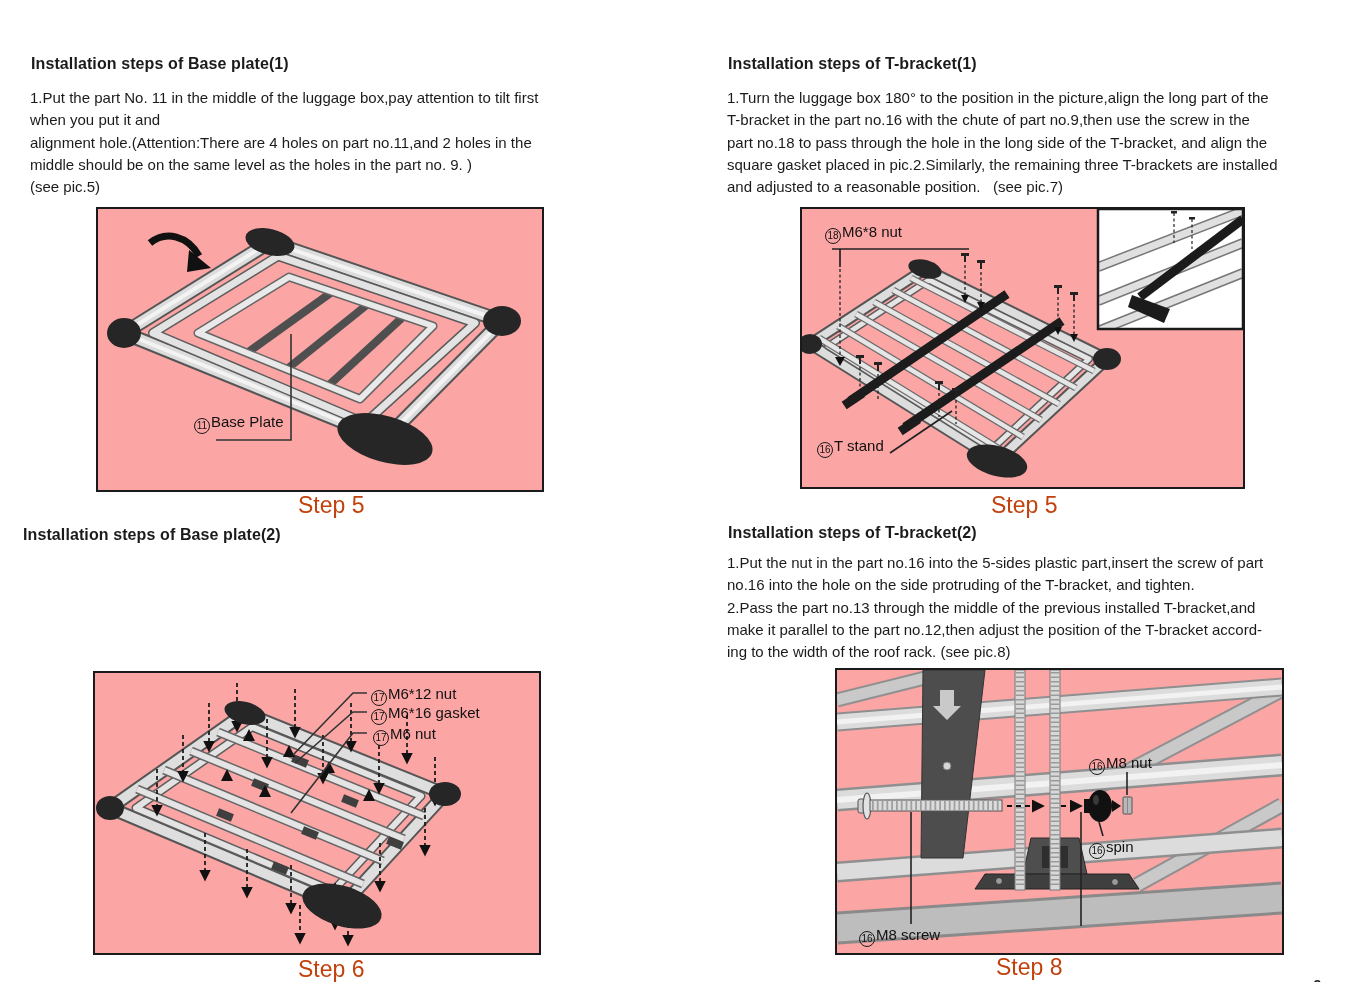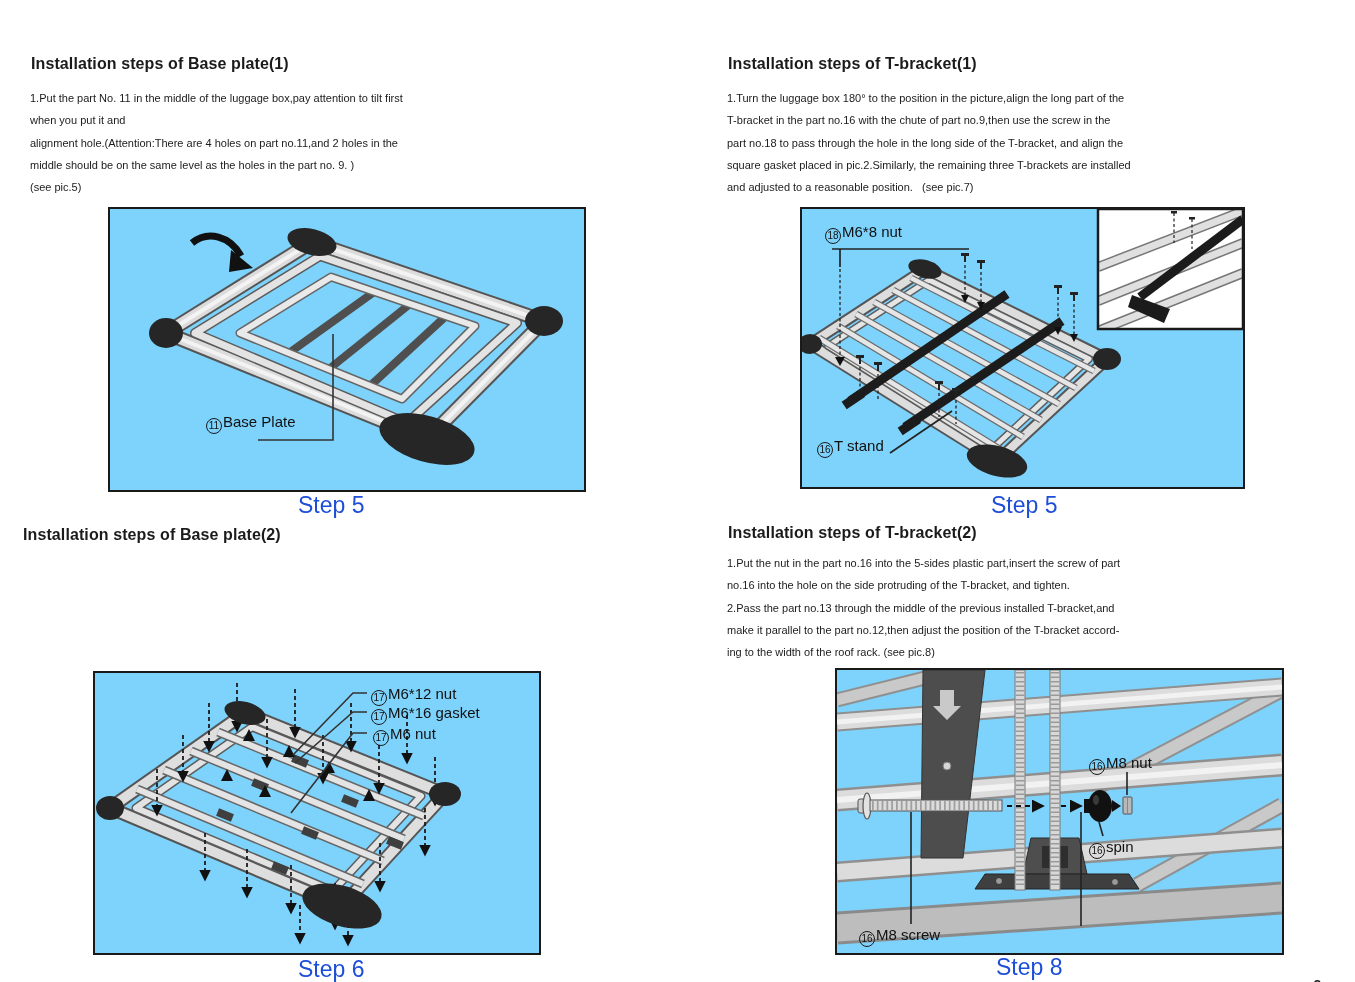--- a/index.html
+++ b/index.html
@@ -1,40 +1,40 @@
 <!DOCTYPE html>
 <html><head>
 <meta charset="utf-8">
 <style>
   html,body{margin:0;padding:0;background:#ffffff;}
   .page{position:relative;width:1355px;height:982px;background:#ffffff;
         font-family:"Liberation Sans",sans-serif;color:#1b1b1b;overflow:hidden;margin-top:40px;}
   .heading{position:absolute;font-size:16px;font-weight:700;letter-spacing:0.1px;white-space:pre;}
-  .body-text{position:absolute;font-size:11px;line-height:22.3px;white-space:pre;}
-  .fig{position:absolute;border:2px solid #1a1a1a;background:#7dd3fc;}
+  .body-text{position:absolute;font-size:15px;line-height:22.3px;white-space:pre;}
+  .fig{position:absolute;border:2px solid #1a1a1a;background:#fca5a5;}
   .fig svg{display:block;}
-  .caption{position:absolute;font-size:23px;color:#1d4ed8;}
+  .caption{position:absolute;font-size:23px;color:#c2410c;}
   .fig-label{position:absolute;font-size:15px;white-space:nowrap;color:#111;}
   .circ{display:inline-block;width:14px;height:14px;border:1.3px solid #1b1b1b;border-radius:50%;
         font-size:10px;line-height:14px;text-align:center;vertical-align:-2px;margin-right:1px;}
   .pagenum{position:absolute;font-size:15px;font-weight:700;}
 </style>
 </head>
 <body>
 
 <div class="page">
 
   <div class="heading" style="left:31px;top:15px;">Installation steps of Base plate(1)</div>
   <div class="body-text" style="left:30px;top:47px;">1.Put the part No. 11 in the middle of the luggage box,pay attention to tilt first
 when you put it and
 alignment hole.(Attention:There are 4 holes on part no.11,and 2 holes in the
 middle should be on the same level as the holes in the part no. 9. )
 (see pic.5)</div>
 
-  <div class="fig" style="left:108px;top:167px;width:444px;height:281px;padding-left:30px;">
+  <div class="fig" style="left:96px;top:167px;width:444px;height:281px;">
     <svg viewBox="0 0 444 281" width="444" height="281">
 
       <path d="M172,33 L404,112 L287,230 L26,124 Z" fill="none" stroke="#555" stroke-width="15" stroke-linejoin="round"></path>
       <path d="M172,33 L404,112 L287,230 L26,124 Z" fill="none" stroke="#dcdcdc" stroke-width="11" stroke-linejoin="round"></path>
       <path d="M172,33 L404,112 L287,230 L26,124 Z" fill="none" stroke="#f3f3f3" stroke-width="4" stroke-linejoin="round"></path>
 
       <path d="M180,47 L377,114 L267,214 L55,124 Z" fill="none" stroke="#5c5c5c" stroke-width="10" stroke-linejoin="round"></path>
       <path d="M180,47 L377,114 L267,214 L55,124 Z" fill="none" stroke="#e3e3e3" stroke-width="7" stroke-linejoin="round"></path>
 
       <g>

